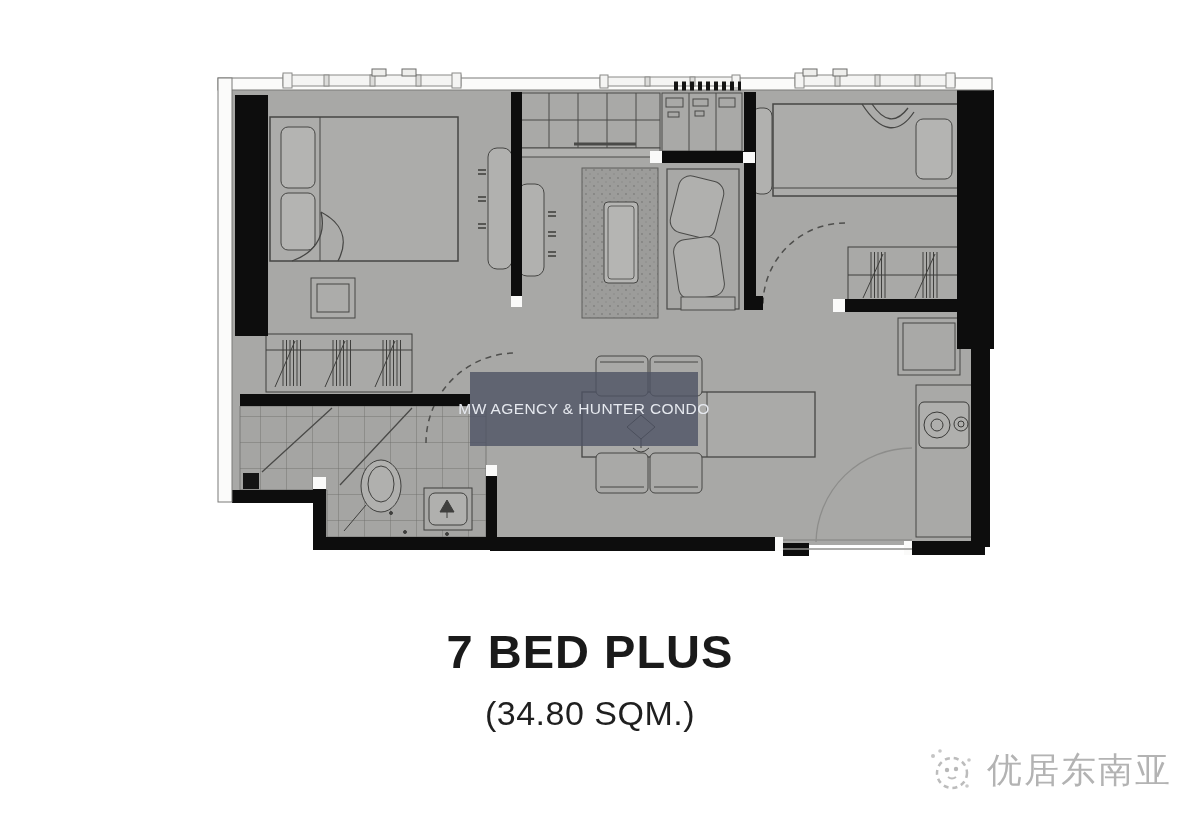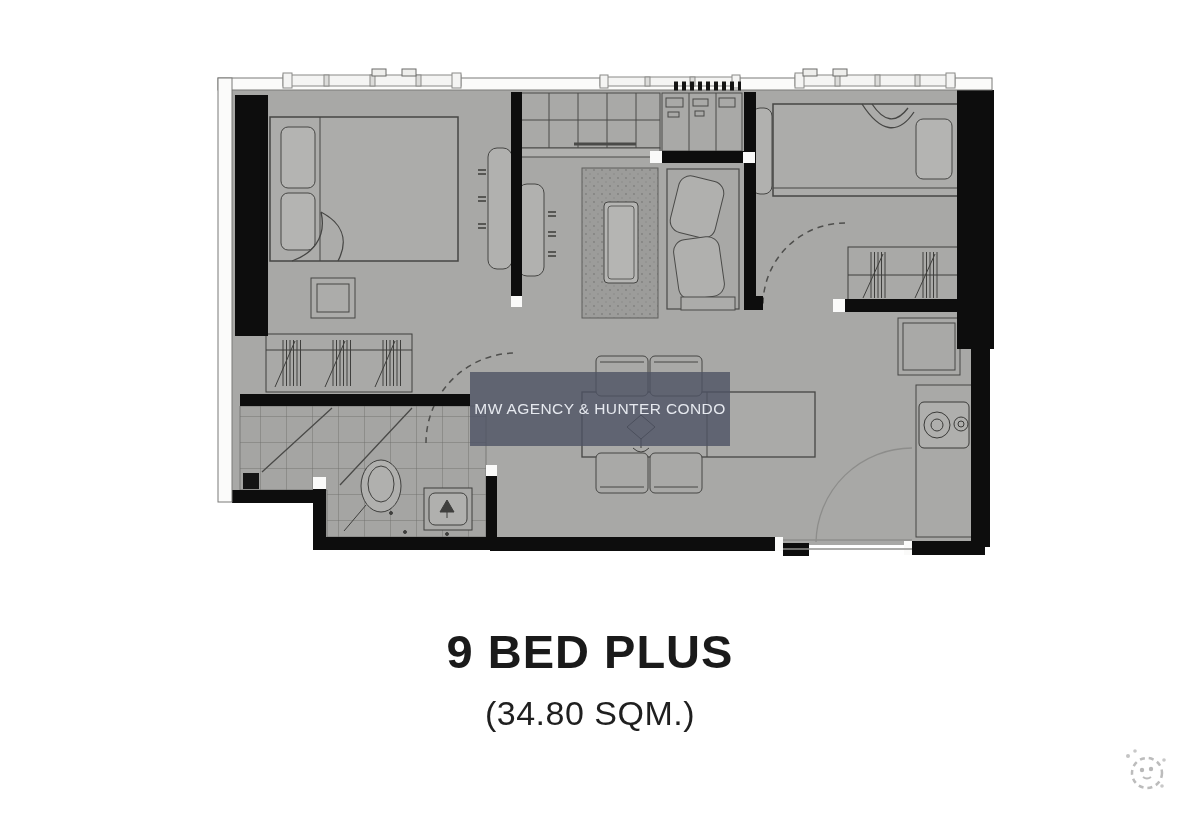--- a/index.html
+++ b/index.html
@@ -3,21 +3,21 @@
 <meta charset="utf-8">
 <style>
   html,body{margin:0;padding:0;}
   body{
     width:1200px;height:820px;position:relative;overflow:hidden;
     background:#ffffff;
     font-family:"Liberation Sans", sans-serif;
   }
   #plan-svg{position:absolute;left:0;top:0;}
   .watermark{
-    position:absolute;left:470px;top:372px;width:260px;height:74px;
+    position:absolute;left:470px;top:372px;width:228px;height:74px;
     background:rgba(77,82,100,0.80);
     display:flex;align-items:center;justify-content:center;
   }
   .watermark span{
     color:#e6e9ef;font-size:15.5px;letter-spacing:0.4px;white-space:nowrap;
   }
   .plan-title{
     position:absolute;left:0;top:624px;width:1180px;text-align:center;
     font-size:47px;font-weight:700;color:#1a1a1a;letter-spacing:1px;
   }
@@ -247,27 +247,28 @@
       <rect x="803" y="69" width="14" height="7"></rect>
         <rect x="833" y="69" width="14" height="7"></rect>
     </g>
   </g>
 </svg>
 
 <div class="watermark">
   <span>MW AGENCY &amp; HUNTER CONDO</span>
 </div>
 
-<div class="plan-title">9 BED PLUS</div>
+<div class="plan-title">7 BED PLUS</div>
 <div class="plan-area">(34.80 SQM.)</div>
 
 <div class="brand">
   <svg width="52" height="52" viewBox="0 0 52 52">
     <circle cx="27" cy="29" r="15" fill="none" stroke="#bcbcbc" stroke-width="2.5" stroke-dasharray="5 4"></circle>
     <circle cx="22" cy="26" r="2.2" fill="#b8b8b8"></circle>
     <circle cx="31" cy="25" r="2.2" fill="#b8b8b8"></circle>
     <path d="M23,33 Q27,36 31,33" fill="none" stroke="#bcbcbc" stroke-width="2"></path>
     <circle cx="8" cy="12" r="2" fill="#c4c4c4"></circle>
     <circle cx="15" cy="7" r="1.8" fill="#c8c8c8"></circle>
     <circle cx="44" cy="16" r="1.8" fill="#c8c8c8"></circle>
     <circle cx="42" cy="42" r="1.8" fill="#c8c8c8"></circle>
   </svg>
+  <span class="logo-text">优居东南亚</span>
 </div>
 
 </body></html>

